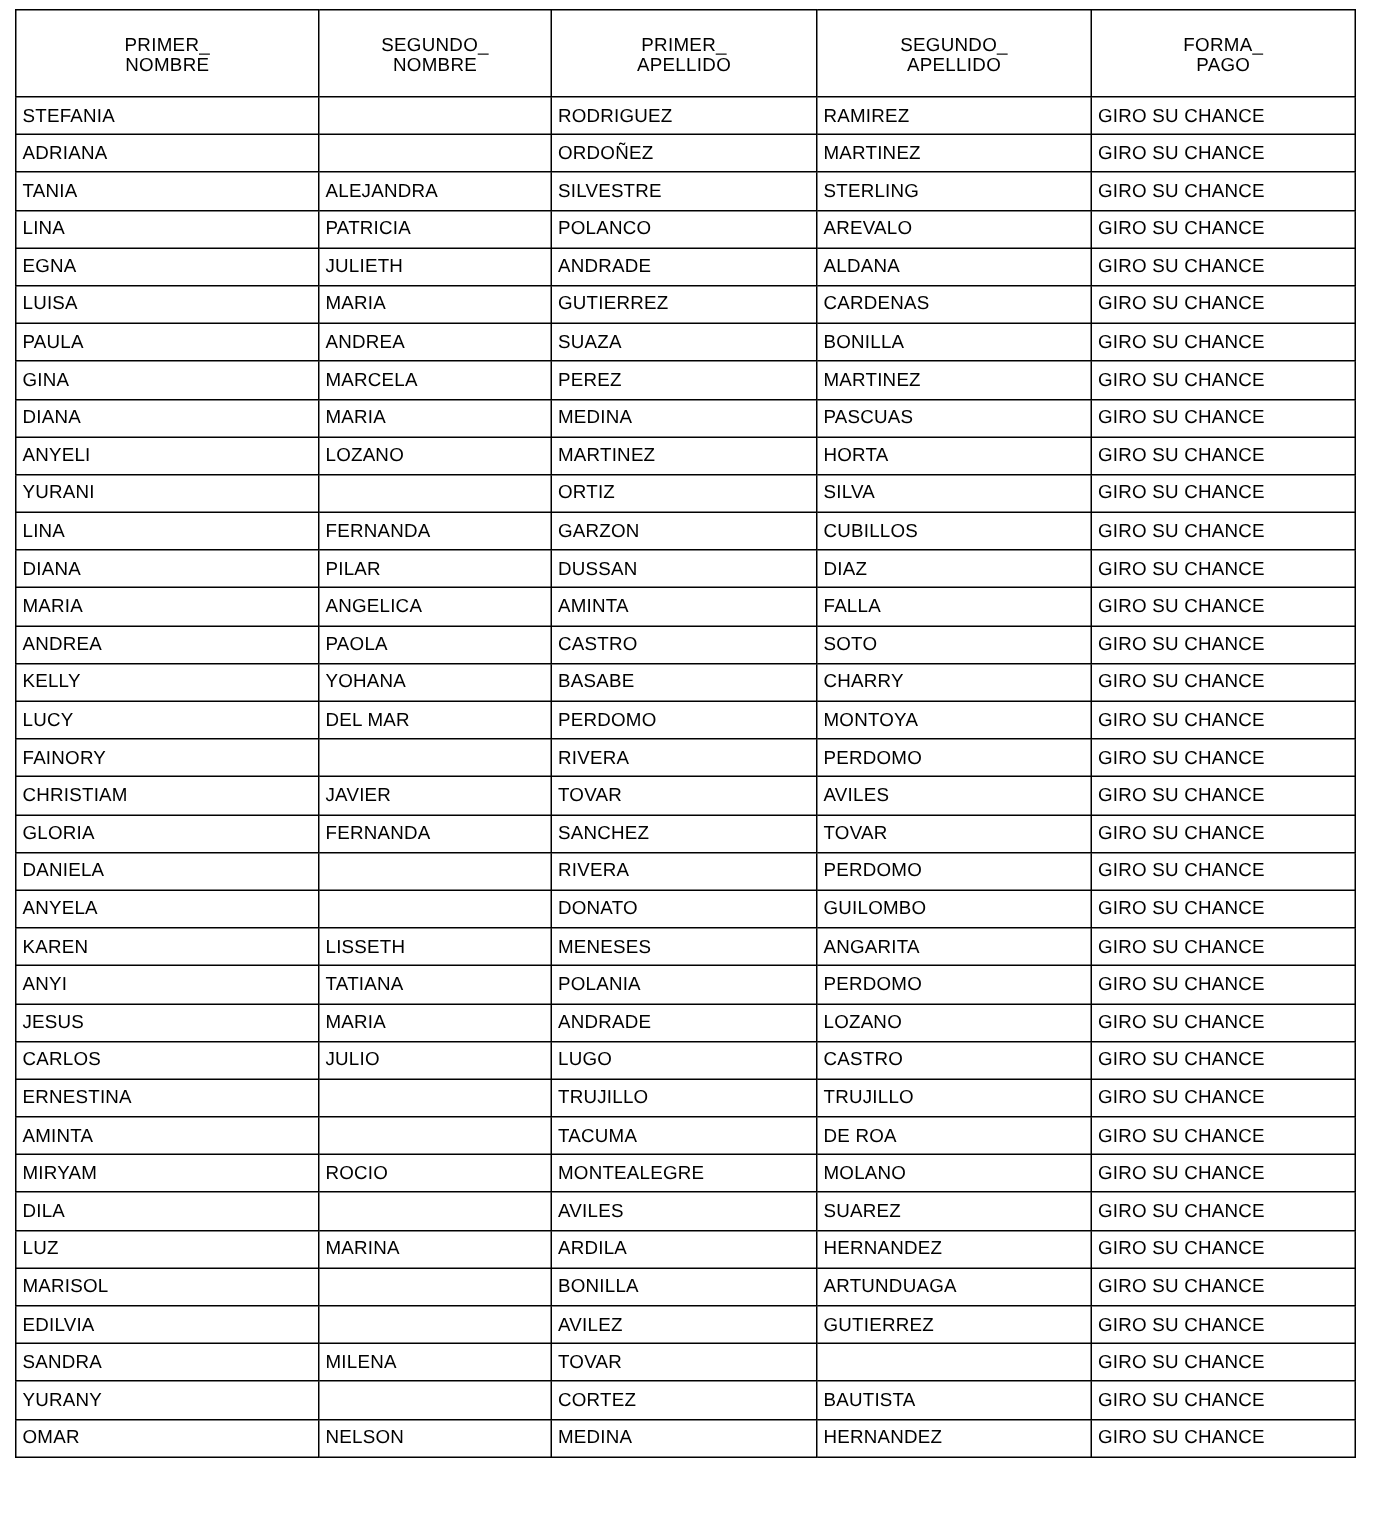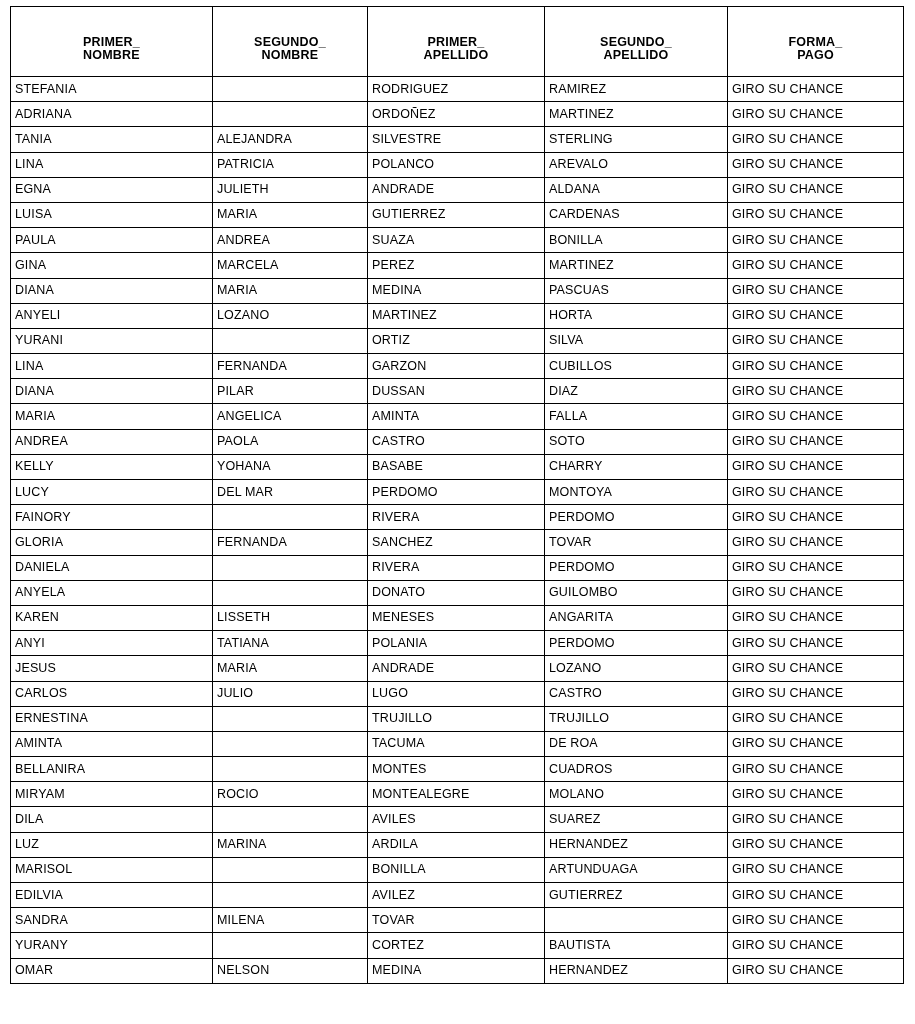--- a/index.html
+++ b/index.html
@@ -28,23 +28,23 @@
     background: #fff;
   }
   table.data-table th,
   table.data-table td {
     border: 1px solid #000000;
     font-size: 12.5px;
     line-height: 1.05;
     vertical-align: middle;
   }
   table.data-table th {
-    font-weight: bold;
+    font-weight: normal;
     text-align: center;
-    padding: 20px 2px 5px 2px;
+    padding: 8px 2px 5px 2px;
     height: 44px;
     letter-spacing: 0.2px;
   }
   table.data-table th .hl {
     display: block;
     white-space: nowrap;
   }
   table.data-table td {
     padding: 2px 3px 2px 4px;
     height: 20.2px;
@@ -216,20 +216,27 @@
           <td>GIRO SU CHANCE</td>
         </tr>
         <tr>
           <td>FAINORY</td>
           <td></td>
           <td>RIVERA</td>
           <td>PERDOMO</td>
           <td>GIRO SU CHANCE</td>
         </tr>
         <tr>
+          <td>CHRISTIAM</td>
+          <td>JAVIER</td>
+          <td>TOVAR</td>
+          <td>AVILES</td>
+          <td>GIRO SU CHANCE</td>
+        </tr>
+        <tr>
           <td>GLORIA</td>
           <td>FERNANDA</td>
           <td>SANCHEZ</td>
           <td>TOVAR</td>
           <td>GIRO SU CHANCE</td>
         </tr>
         <tr>
           <td>DANIELA</td>
           <td></td>
           <td>RIVERA</td>
@@ -276,27 +283,20 @@
           <td></td>
           <td>TRUJILLO</td>
           <td>TRUJILLO</td>
           <td>GIRO SU CHANCE</td>
         </tr>
         <tr>
           <td>AMINTA</td>
           <td></td>
           <td>TACUMA</td>
           <td>DE ROA</td>
-          <td>GIRO SU CHANCE</td>
-        </tr>
-        <tr>
-          <td>BELLANIRA</td>
-          <td></td>
-          <td>MONTES</td>
-          <td>CUADROS</td>
           <td>GIRO SU CHANCE</td>
         </tr>
         <tr>
           <td>MIRYAM</td>
           <td>ROCIO</td>
           <td>MONTEALEGRE</td>
           <td>MOLANO</td>
           <td>GIRO SU CHANCE</td>
         </tr>
         <tr>

